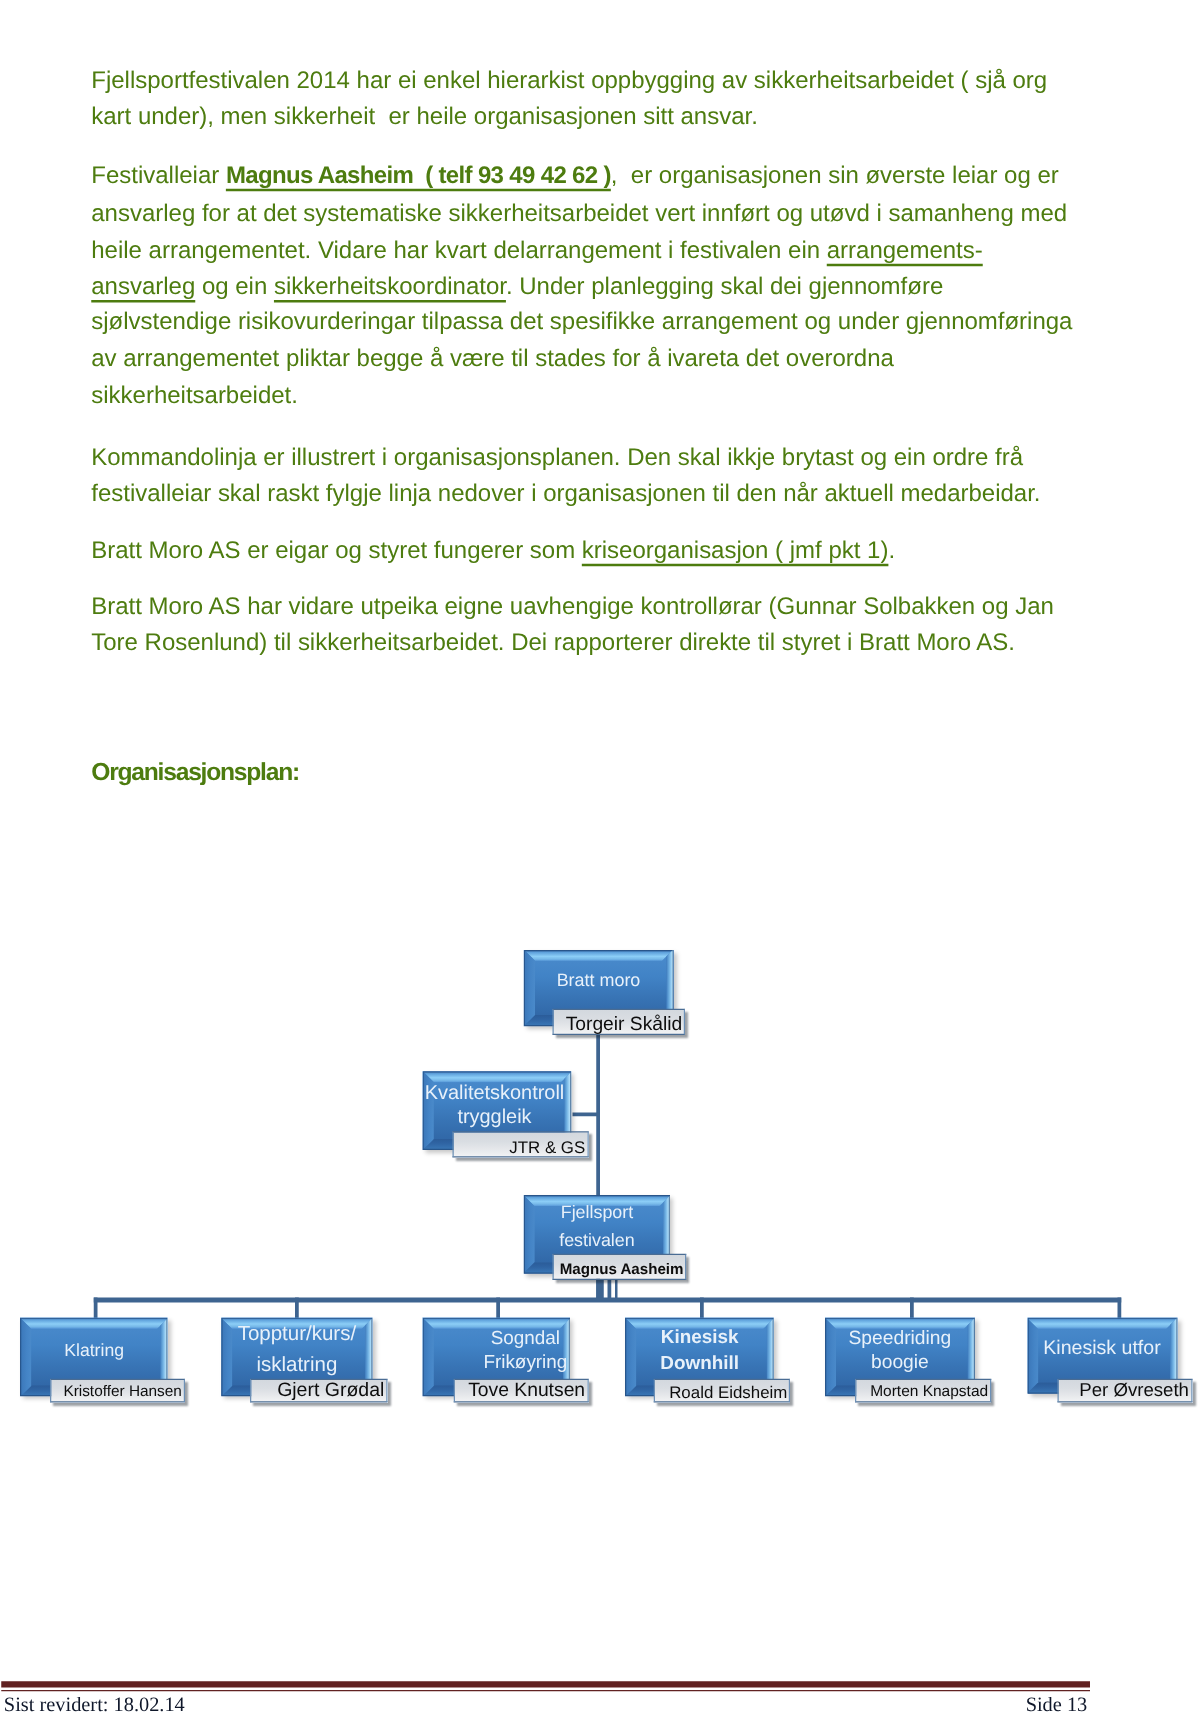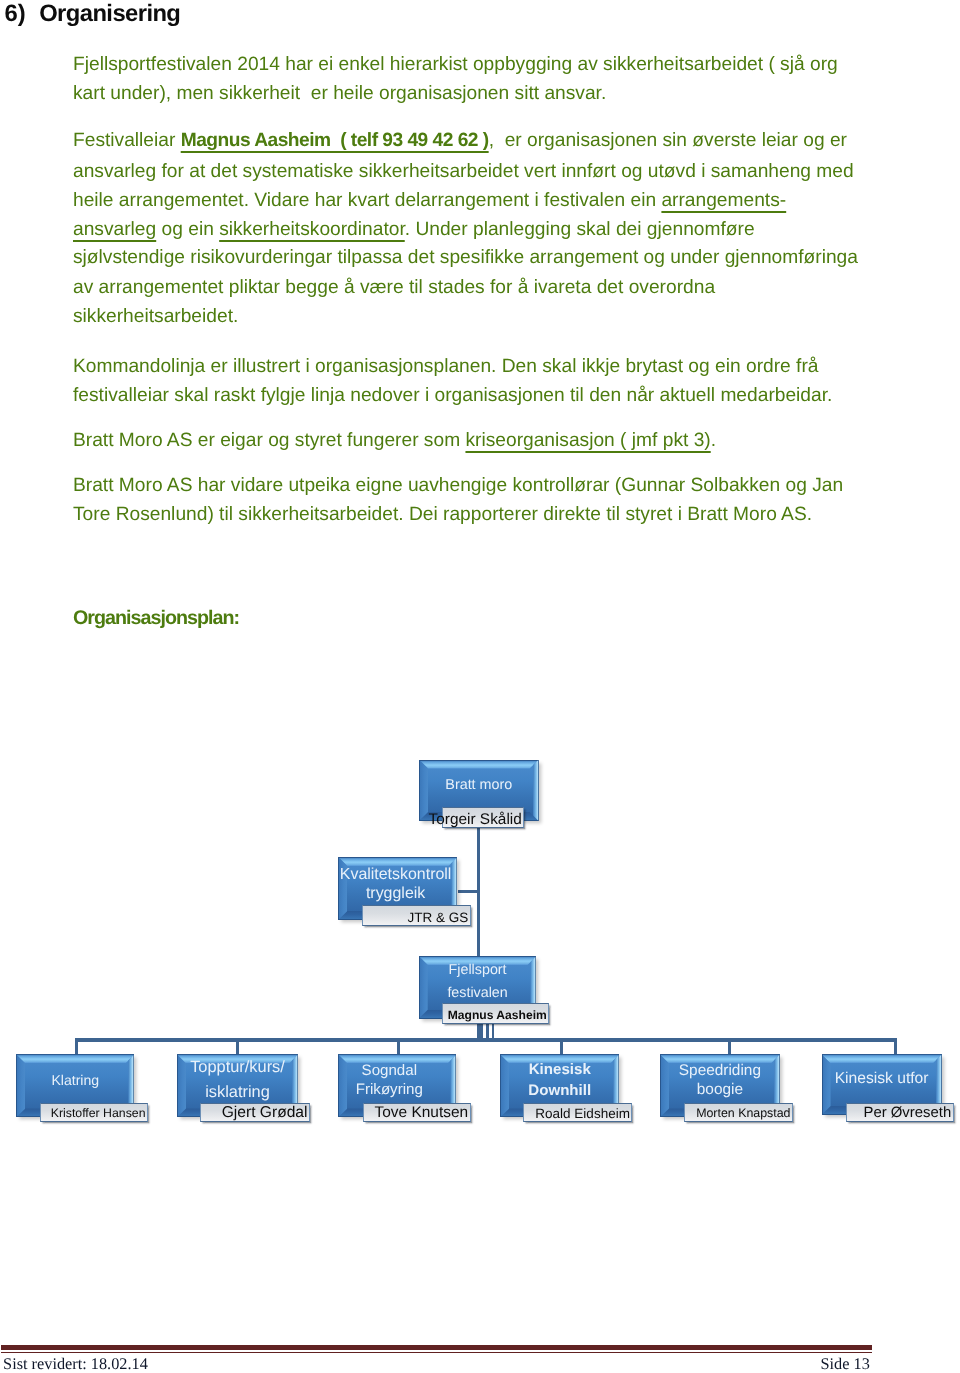--- a/index.html
+++ b/index.html
@@ -59,37 +59,34 @@
           background:linear-gradient(to bottom,#D3D8DE 0%,#D9DDE2 38%,#E6E8EB 72%,#F1F2F4 100%);
           box-shadow:2.4px 2.4px 1.6px rgba(20,28,40,0.42);
           color:#0d0d0d;z-index:5;white-space:nowrap;overflow:visible;}
   .nlabel span{position:absolute;right:1.5px;line-height:1;white-space:nowrap;}
 </style>
 </head>
 <body>
 
 <div class="page">
 
-  <div class="heading">
-    <span class="num">6)</span><span>Organisering</span>
-  </div>
 
   <div class="body" id="body">
       <div class="tline" style="top: 53.8px;">Fjellsportfestivalen 2014 har ei enkel hierarkist oppbygging av sikkerheitsarbeidet ( sjå org</div>
       <div class="tline" style="top: 83.1px;">kart under), men sikkerheit  er heile organisasjonen sitt ansvar.</div>
       <div class="tline" style="top: 129.8px;">Festivalleiar <b><u>Magnus Aasheim  ( telf 93 49 42 62 )</u></b>,  er organisasjonen sin øverste leiar og er</div>
       <div class="tline" style="top: 160.6px;">ansvarleg for at det systematiske sikkerheitsarbeidet vert innført og utøvd i samanheng med</div>
       <div class="tline" style="top: 189.4px;">heile arrangementet. Vidare har kvart delarrangement i festivalen ein <u>arrangements-</u></div>
       <div class="tline" style="top: 219.1px;"><u>ansvarleg</u> og ein <u>sikkerheitskoordinator</u>. Under planlegging skal dei gjennomføre</div>
       <div class="tline" style="top: 247.1px; text-align: center;">sjølvstendige risikovurderingar tilpassa det spesifikke arrangement og under gjennomføringa</div>
       <div class="tline" style="top: 276.7px;">av arrangementet pliktar begge å være til stades for å ivareta det overordna</div>
       <div class="tline" style="top: 305.6px;">sikkerheitsarbeidet.</div>
       <div class="tline" style="top: 356.2px;">Kommandolinja er illustrert i organisasjonsplanen. Den skal ikkje brytast og ein ordre frå</div>
       <div class="tline" style="top: 385.2px;">festivalleiar skal raskt fylgje linja nedover i organisasjonen til den når aktuell medarbeidar.</div>
-      <div class="tline" style="top: 429.9px;">Bratt Moro AS er eigar og styret fungerer som <u>kriseorganisasjon ( jmf pkt 3)</u>.</div>
+      <div class="tline" style="top: 429.9px;">Bratt Moro AS er eigar og styret fungerer som <u>kriseorganisasjon ( jmf pkt 1)</u>.</div>
       <div class="tline" style="top: 474.3px;">Bratt Moro AS har vidare utpeika eigne uavhengige kontrollørar (Gunnar Solbakken og Jan</div>
       <div class="tline" style="top: 503.3px;">Tore Rosenlund) til sikkerheitsarbeidet. Dei rapporterer direkte til styret i Bratt Moro AS.</div>
       <div class="tline t-orgplan" style="top: 608px;"><b>Organisasjonsplan:</b></div>
     </div>
 
   <div class="chart" id="chart">
       <div class="conn" style="left: 477.2px; top: 827.6px; width: 3.2px; height: 211px;"></div>
       <div class="conn" style="left: 457.8px; top: 889.6px; width: 20px; height: 3px;"></div>
       <div class="conn" style="left: 477px; top: 1023.8px; width: 6.4px; height: 17.5px;"></div>
       <div class="conn" style="left: 486px; top: 1023.8px; width: 3.3px; height: 17.5px;"></div>
@@ -107,21 +104,21 @@
             <i class="bv-t"></i>
             <i class="bv-b"></i>
             <i class="bv-l"></i>
             <i class="bv-r"></i>
           </div>
           <div class="edge"></div>
         </div>
         <div class="ntext" style="left: 419px; top: 774.325px; width: 119.6px; font-size: 14.35px; line-height: 23px;">
           <div>Bratt moro</div>
         </div>
-        <div class="nlabel" style="left: 442.3px; top: 807px; width: 82px; height: 21px;">
+        <div class="nlabel" style="left: 442.3px; top: 807px; width: 106px; height: 21px;">
           <span style="font-size: 15.4px; line-height: 17.2049px; top: 3.35838px;">Torgeir Skålid</span>
         </div>
       </div>
       <div class="node">
         <div class="nbox" style="left: 338.3px; top: 857px; width: 119.2px; height: 63px;">
           <div class="bev">
             <i class="bv-t"></i>
             <i class="bv-b"></i>
             <i class="bv-l"></i>
             <i class="bv-r"></i>
@@ -192,21 +189,21 @@
       <div class="node">
         <div class="nbox" style="left: 338.3px; top: 1054.4px; width: 118.2px; height: 63px;">
           <div class="bev">
             <i class="bv-t"></i>
             <i class="bv-b"></i>
             <i class="bv-l"></i>
             <i class="bv-r"></i>
           </div>
           <div class="edge"></div>
         </div>
-        <div class="ntext" style="left: 338.3px; top: 1060.66px; width: 102px; font-size: 15.1px; line-height: 19.4px;">
+        <div class="ntext" style="left: 338.3px; top: 1060.66px; width: 102px; font-size: 15.1px; line-height: 19.4px; padding-left: 31px;">
           <div>Sogndal</div>
           <div>Frikøyring</div>
         </div>
         <div class="nlabel" style="left: 362.7px; top: 1102.6px; width: 107.9px; height: 19.9px;">
           <span style="font-size: 15.45px; line-height: 17.2607px; top: 0.813115px;">Tove Knutsen</span>
         </div>
       </div>
       <div class="node">
         <div class="nbox" style="left: 500.2px; top: 1054.4px; width: 119.1px; height: 63px;">
           <div class="bev">

